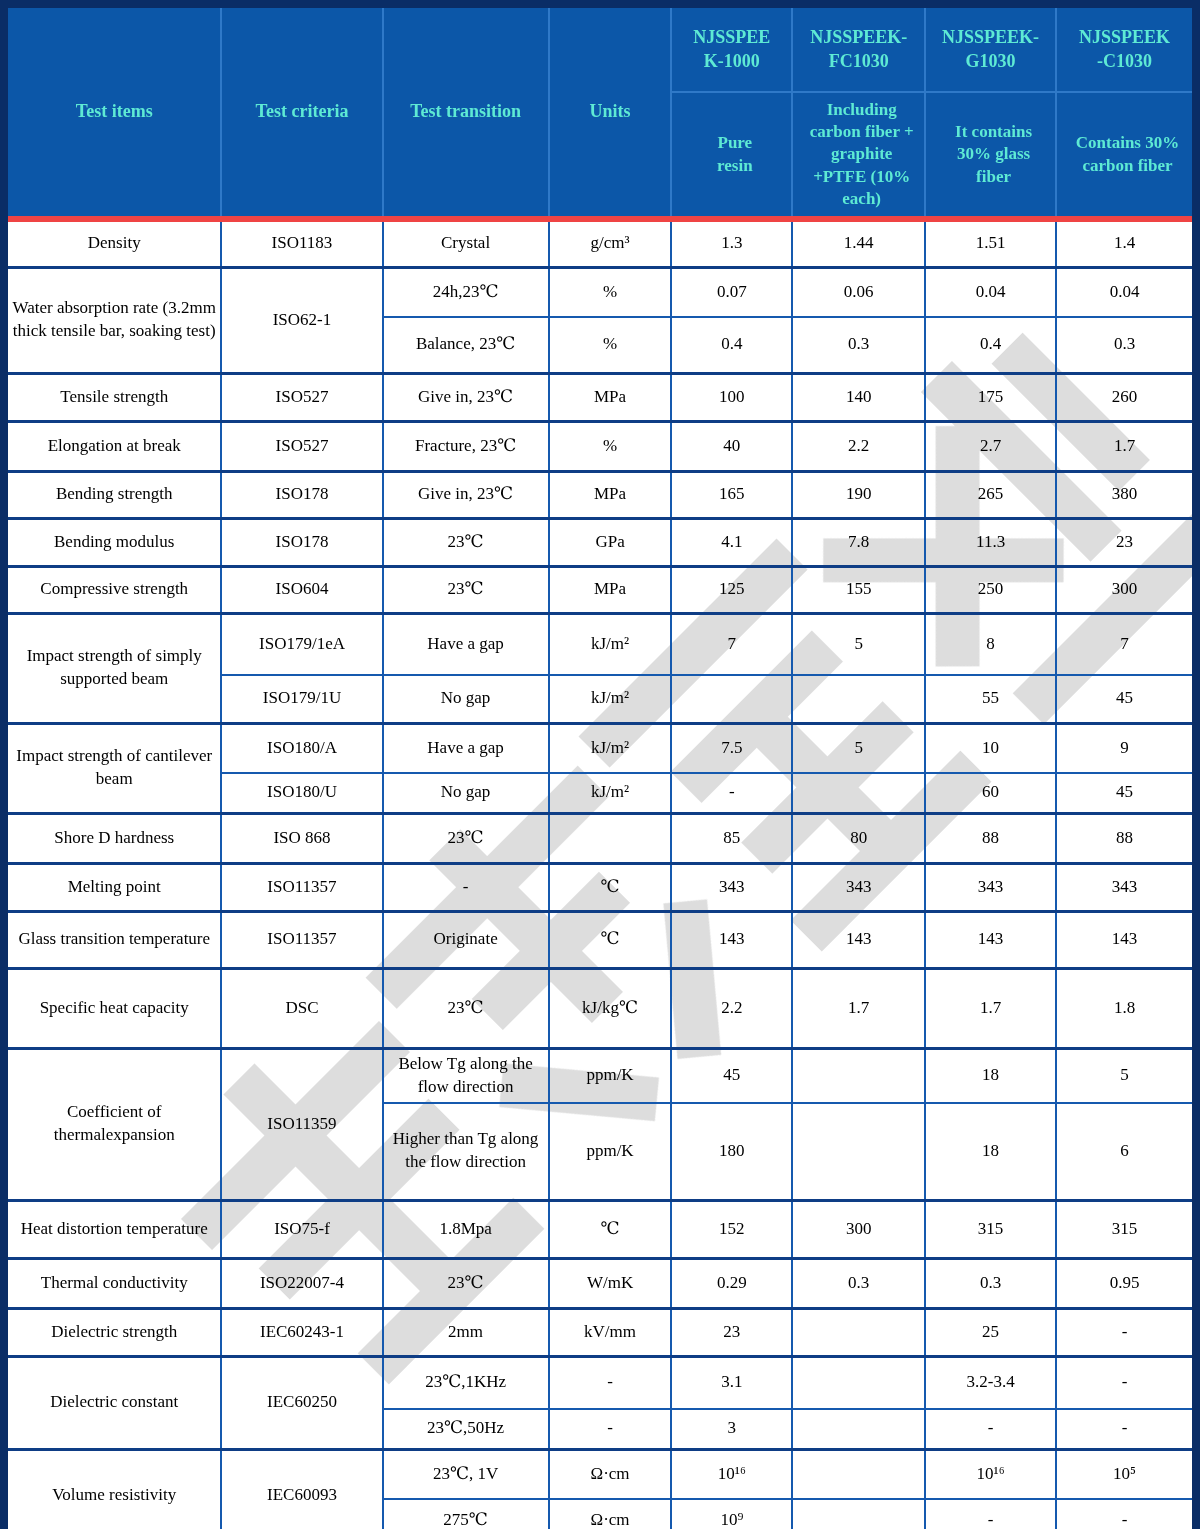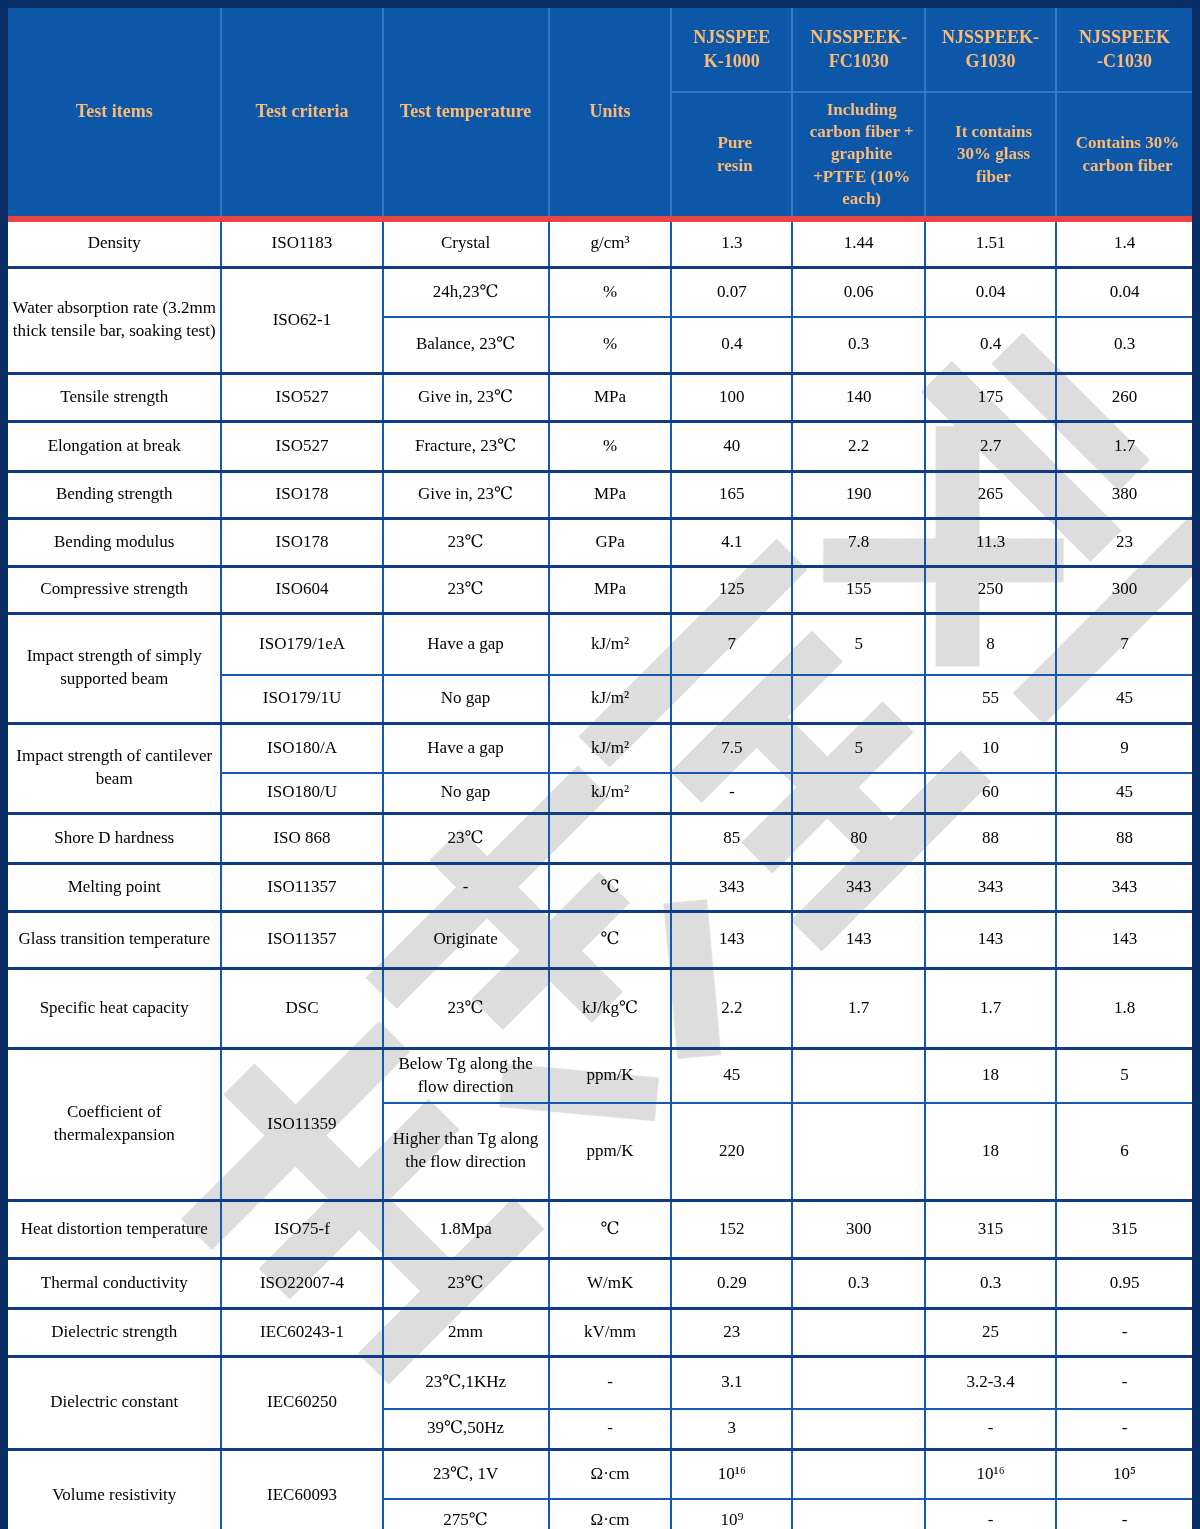--- a/index.html
+++ b/index.html
@@ -19,21 +19,21 @@
     position:relative;z-index:2;
     width:1200px;height:1529px;
     border-collapse:collapse;table-layout:fixed;
     border:8px solid #0a2d66;
     background:transparent;
   }
   col.c1{width:216px}col.c2{width:160px}col.c3{width:165px}col.c4{width:122px}
   col.c5{width:120px}col.c6{width:132px}col.c7{width:130px}col.c8{width:139px}
 
   thead th{
-    background:#0c57a8;color:#fdba74;
+    background:#0c57a8;color:#5eead4;
     border:2px solid #2f79c8;
     font-weight:bold;font-size:18px;line-height:1.3;
     text-align:center;vertical-align:middle;
     padding:2px 6px;
   }
   thead th.pname{white-space:pre-line;}
   thead th.pdesc{font-size:17px;white-space:pre-line;padding-left:12px;}
   thead tr:nth-child(1){height:88px}
   thead tr:nth-child(2){height:127px}
   thead th.static,thead tr:nth-child(2) th{border-bottom:6px solid #ef4444;}
@@ -118,21 +118,21 @@
         <col class="c4">
       <col class="c5">
         <col class="c6">
         <col class="c7">
         <col class="c8">
     </colgroup>
     <thead>
       <tr>
         <th rowspan="2" class="static">Test items</th>
         <th rowspan="2" class="static">Test criteria</th>
-        <th rowspan="2" class="static">Test temperature</th>
+        <th rowspan="2" class="static">Test transition</th>
         <th rowspan="2" class="static">Units</th>
         <th class="pname">NJSSPEE
 K-1000</th>
         <th class="pname">NJSSPEEK-
 FC1030</th>
         <th class="pname">NJSSPEEK-
 G1030</th>
         <th class="pname">NJSSPEEK
 -C1030</th>
       </tr>
@@ -307,21 +307,21 @@
           <td class="cond">Below Tg along the flow direction</td>
           <td class="unit">ppm/K</td>
           <td class="val">45</td>
           <td class="val"></td>
           <td class="val">18</td>
           <td class="val">5</td>
         </tr>
         <tr>
           <td class="cond">Higher than Tg along the flow direction</td>
           <td class="unit">ppm/K</td>
-          <td class="val">220</td>
+          <td class="val">180</td>
           <td class="val"></td>
           <td class="val">18</td>
           <td class="val">6</td>
         </tr>
         <tr class="group">
           <td class="item">Heat distortion temperature</td>
           <td class="crit">ISO75-f</td>
           <td class="cond">1.8Mpa</td>
           <td class="unit">℃</td>
           <td class="val">152</td>
@@ -353,21 +353,21 @@
           <td rowspan="2" class="item">Dielectric constant</td>
           <td rowspan="2" class="crit">IEC60250</td>
           <td class="cond">23℃,1KHz</td>
           <td class="unit">-</td>
           <td class="val">3.1</td>
           <td class="val"></td>
           <td class="val">3.2-3.4</td>
           <td class="val">-</td>
         </tr>
         <tr>
-          <td class="cond">39℃,50Hz</td>
+          <td class="cond">23℃,50Hz</td>
           <td class="unit">-</td>
           <td class="val">3</td>
           <td class="val"></td>
           <td class="val">-</td>
           <td class="val">-</td>
         </tr>
         <tr class="group">
           <td rowspan="2" class="item">Volume resistivity</td>
           <td rowspan="2" class="crit">IEC60093</td>
           <td class="cond">23℃, 1V</td>

